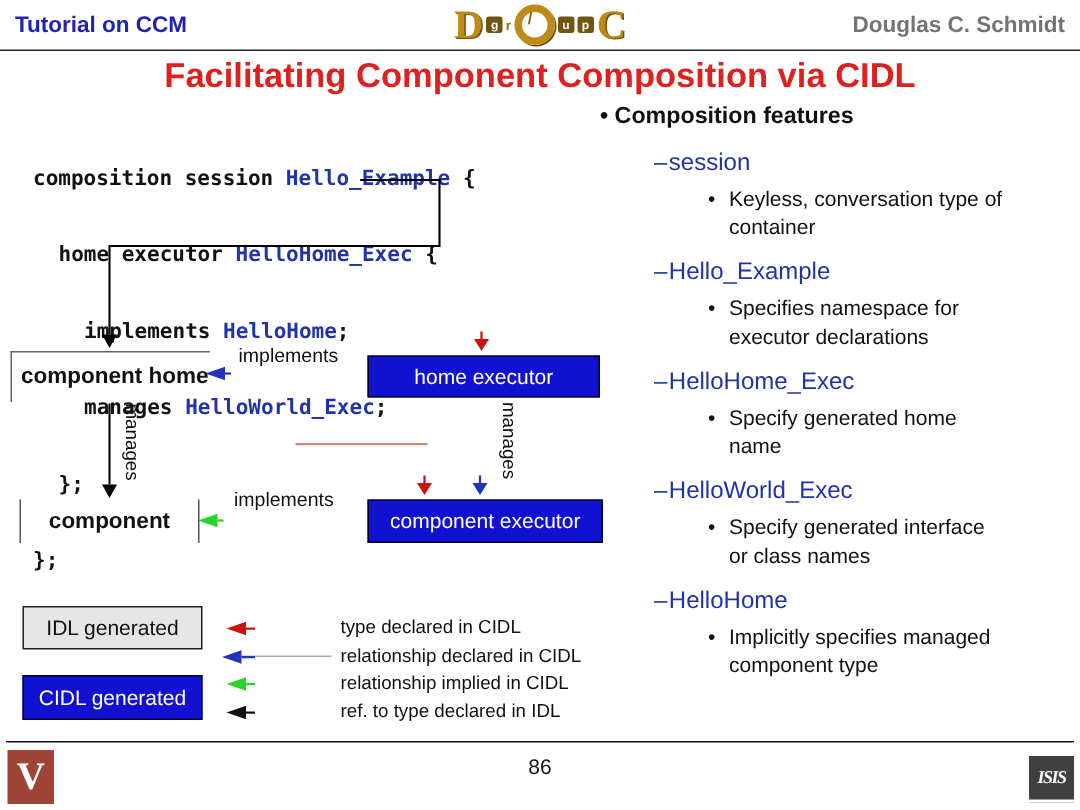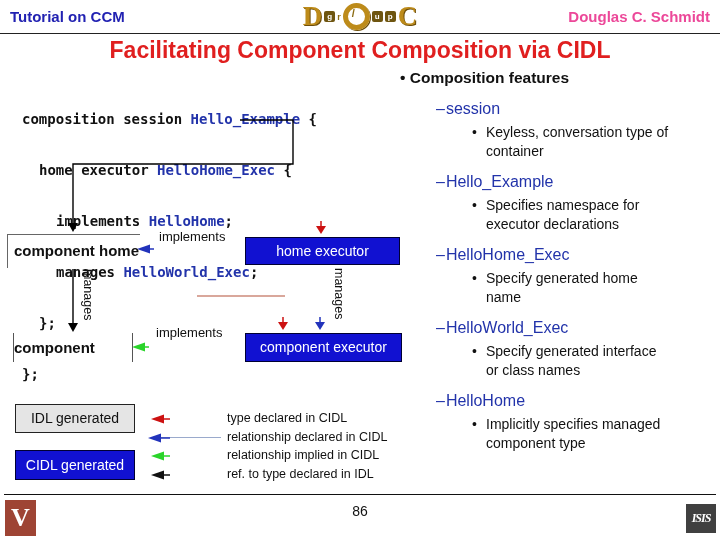--- a/index.html
+++ b/index.html
@@ -2,21 +2,21 @@
 <html><head>
 <meta charset="utf-8">
 <style>
   html,body{margin:0;padding:0;background:#888;}
   .slide{position:relative;width:720px;height:540px;background:#ffffff;overflow:hidden;
          font-family:"Liberation Sans",sans-serif;color:#111;}
   .abs{position:absolute;}
 
   
   .hdr-left{left:10px;top:8px;font-size:15px;font-weight:700;color:#2222b2;}
-  .hdr-right{right:10px;top:8px;font-size:15px;font-weight:700;color:#ec4899;}
+  .hdr-right{right:10px;top:8px;font-size:15px;font-weight:700;color:#737373;}
   .hdr-rule{left:0;top:33px;width:720px;border-top:1.5px solid #222;}
   .doc-logo{left:0;top:3px;width:720px;display:flex;justify-content:center;align-items:center;gap:2px;}
   .doc-big{font-family:"Liberation Serif",serif;font-weight:700;font-size:27px;line-height:27px;
            color:#bd8b1a;text-shadow:1px 1px 0 #6e4e08;}
   .doc-box{display:inline-flex;align-items:center;justify-content:center;width:11px;height:11px;
            background:#6e5510;color:#fff;font-size:8px;font-weight:700;border-radius:2px;}
   .doc-r{color:#8a6a12;font-size:9px;font-weight:700;}
   .doc-ring{display:inline-block;width:17px;height:17px;border:5px solid #bd8b1a;border-radius:50%;
             box-shadow:1px 1px 0 #6e4e08;position:relative;}
   .doc-hand{position:absolute;left:4px;top:-1px;font-size:11px;color:#8a6a12;font-weight:700;}
@@ -26,21 +26,21 @@
   
   .code{left:22px;top:77px;font-family:"DejaVu Sans Mono","Liberation Mono",monospace;
         font-size:14px;font-weight:700;line-height:17px;white-space:pre;}
   .code .id{color:#2233aa;}
   .ind1{padding-left:17px;} .ind2{padding-left:34px;}
 
   
   .bx-comp-home{left:7px;top:234px;width:126px;height:33px;border-top:1.5px solid #666;
         border-left:1.5px solid #666;font-size:15px;font-weight:700;line-height:32px;padding-left:6px;}
   .bx-component{left:13px;top:333px;width:118px;height:29px;border-left:1.5px solid #555;
-        border-right:1.5px solid #555;font-size:15px;font-weight:700;line-height:29px;text-align:left;}
+        border-right:1.5px solid #555;font-size:15px;font-weight:700;line-height:29px;text-align:center;}
   .bluebox{background:#1111d1;border:1px solid #000033;color:#fff;font-size:14px;text-align:center;}
   .bx-home-exec{left:245px;top:237px;width:153px;height:26px;line-height:26px;}
   .bx-comp-exec{left:245px;top:333px;width:155px;height:27px;line-height:27px;}
   .bx-idl{left:15px;top:404px;width:118px;height:27px;border:1.2px solid #222;background:#e5e5e5;
           font-size:14px;line-height:27px;text-align:center;}
   .bx-cidl{left:15px;top:450px;width:118px;height:28px;line-height:28px;}
 
   .lbl{font-size:13px;color:#111;}
   .impl-top{left:159px;top:229px;}
   .impl-bot{left:156px;top:325px;}

